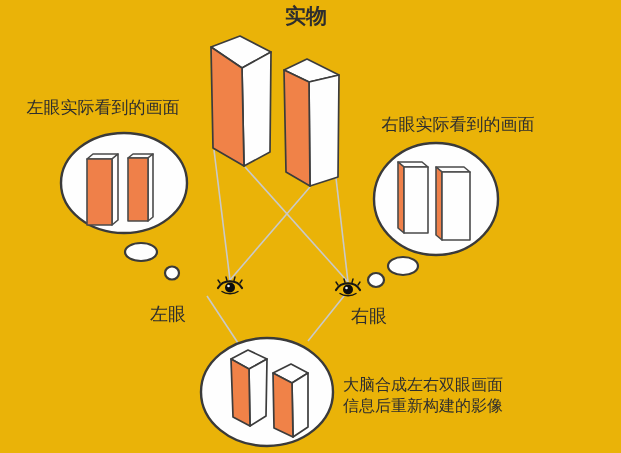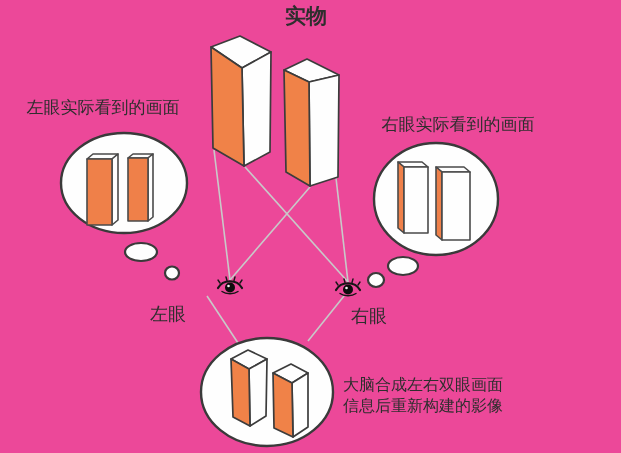--- a/index.html
+++ b/index.html
@@ -1,19 +1,19 @@
 <!DOCTYPE html>
 <html><head>
 <meta charset="utf-8">
 <style>
   html,body{margin:0;padding:0;background:#ffffff;}
   .stage{
     position:relative;
     width:621px;height:453px;
-    background:#ec4899;
+    background:#eab308;
     font-family:"Liberation Sans", sans-serif;
     overflow:hidden;
   }
   svg{display:block;}
   .sight{stroke:#c9c9c9;stroke-width:1.6;fill:none;}
   .circle{fill:#fefefe;stroke:#3a3a3a;stroke-width:2.4;}
   .bubble{fill:#fefefe;stroke:#3a3a3a;stroke-width:2.2;}
   .face-orange{fill:#F08248;stroke:#3c3c3c;stroke-width:1.7;stroke-linejoin:round;}
   .face-white{fill:#fefefe;stroke:#3c3c3c;stroke-width:1.7;stroke-linejoin:round;}
   .flat-orange{fill:#EF8049;stroke:#4a4a4a;stroke-width:1.6;stroke-linejoin:round;}

